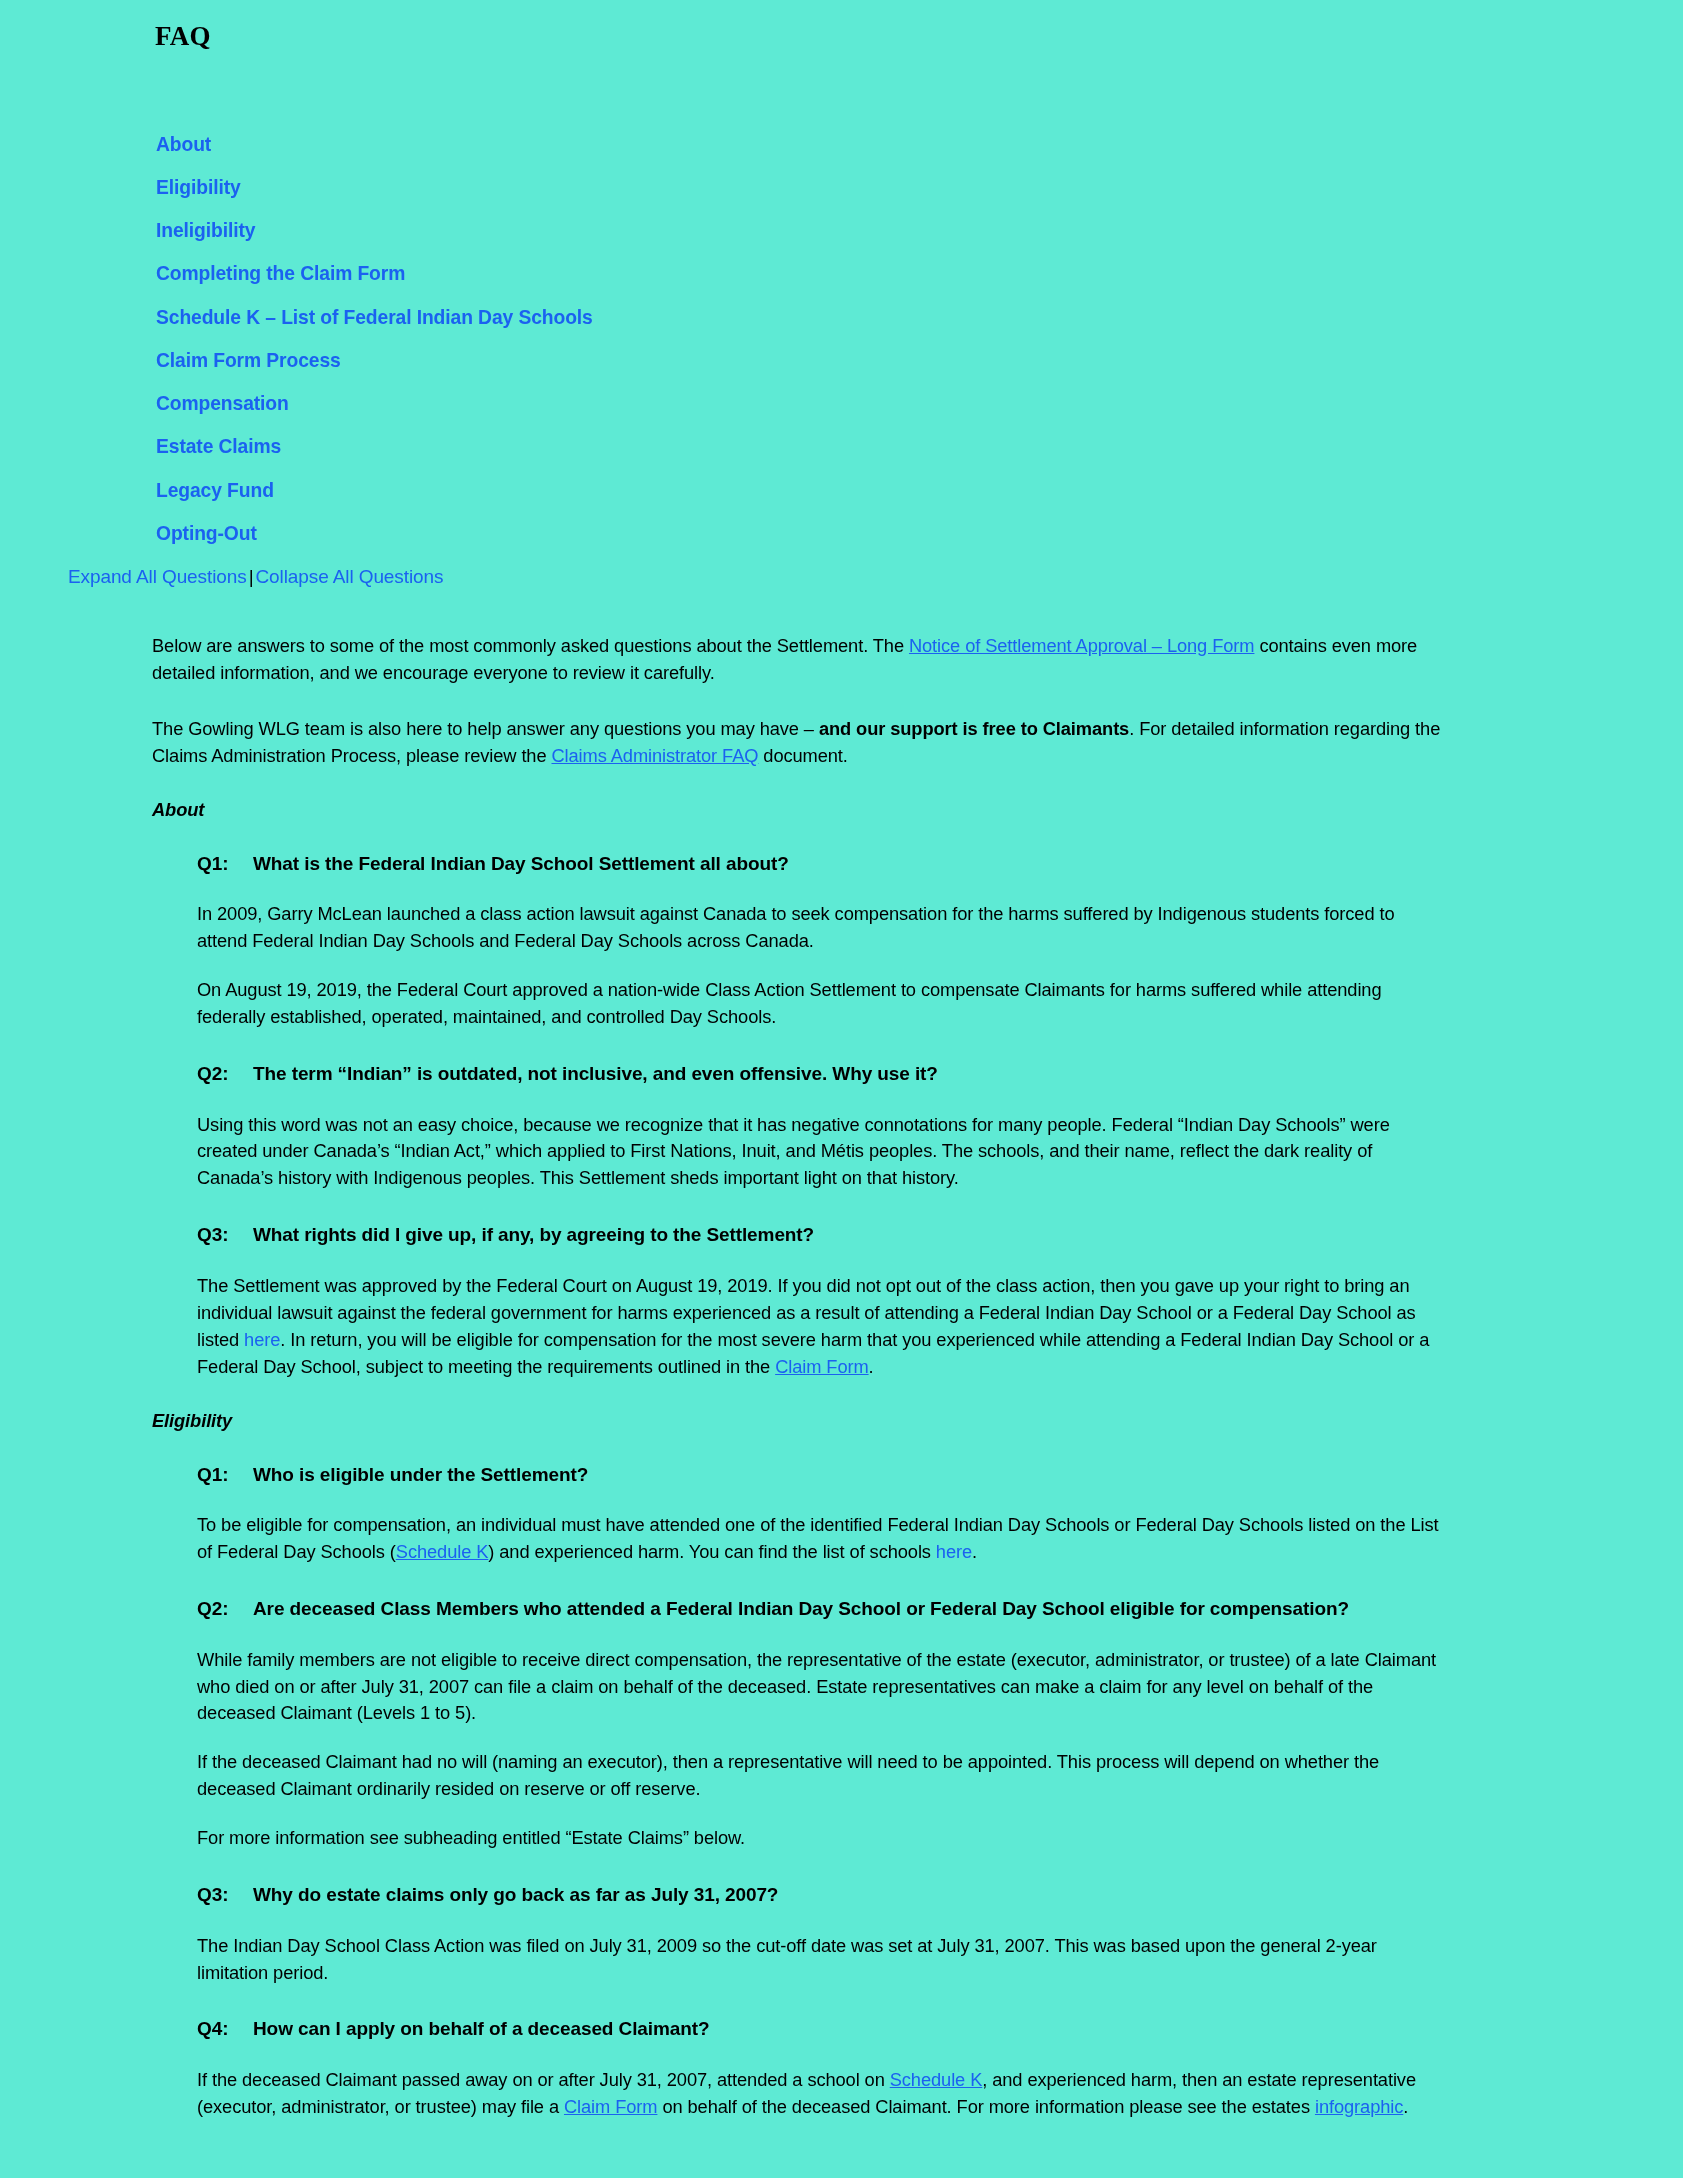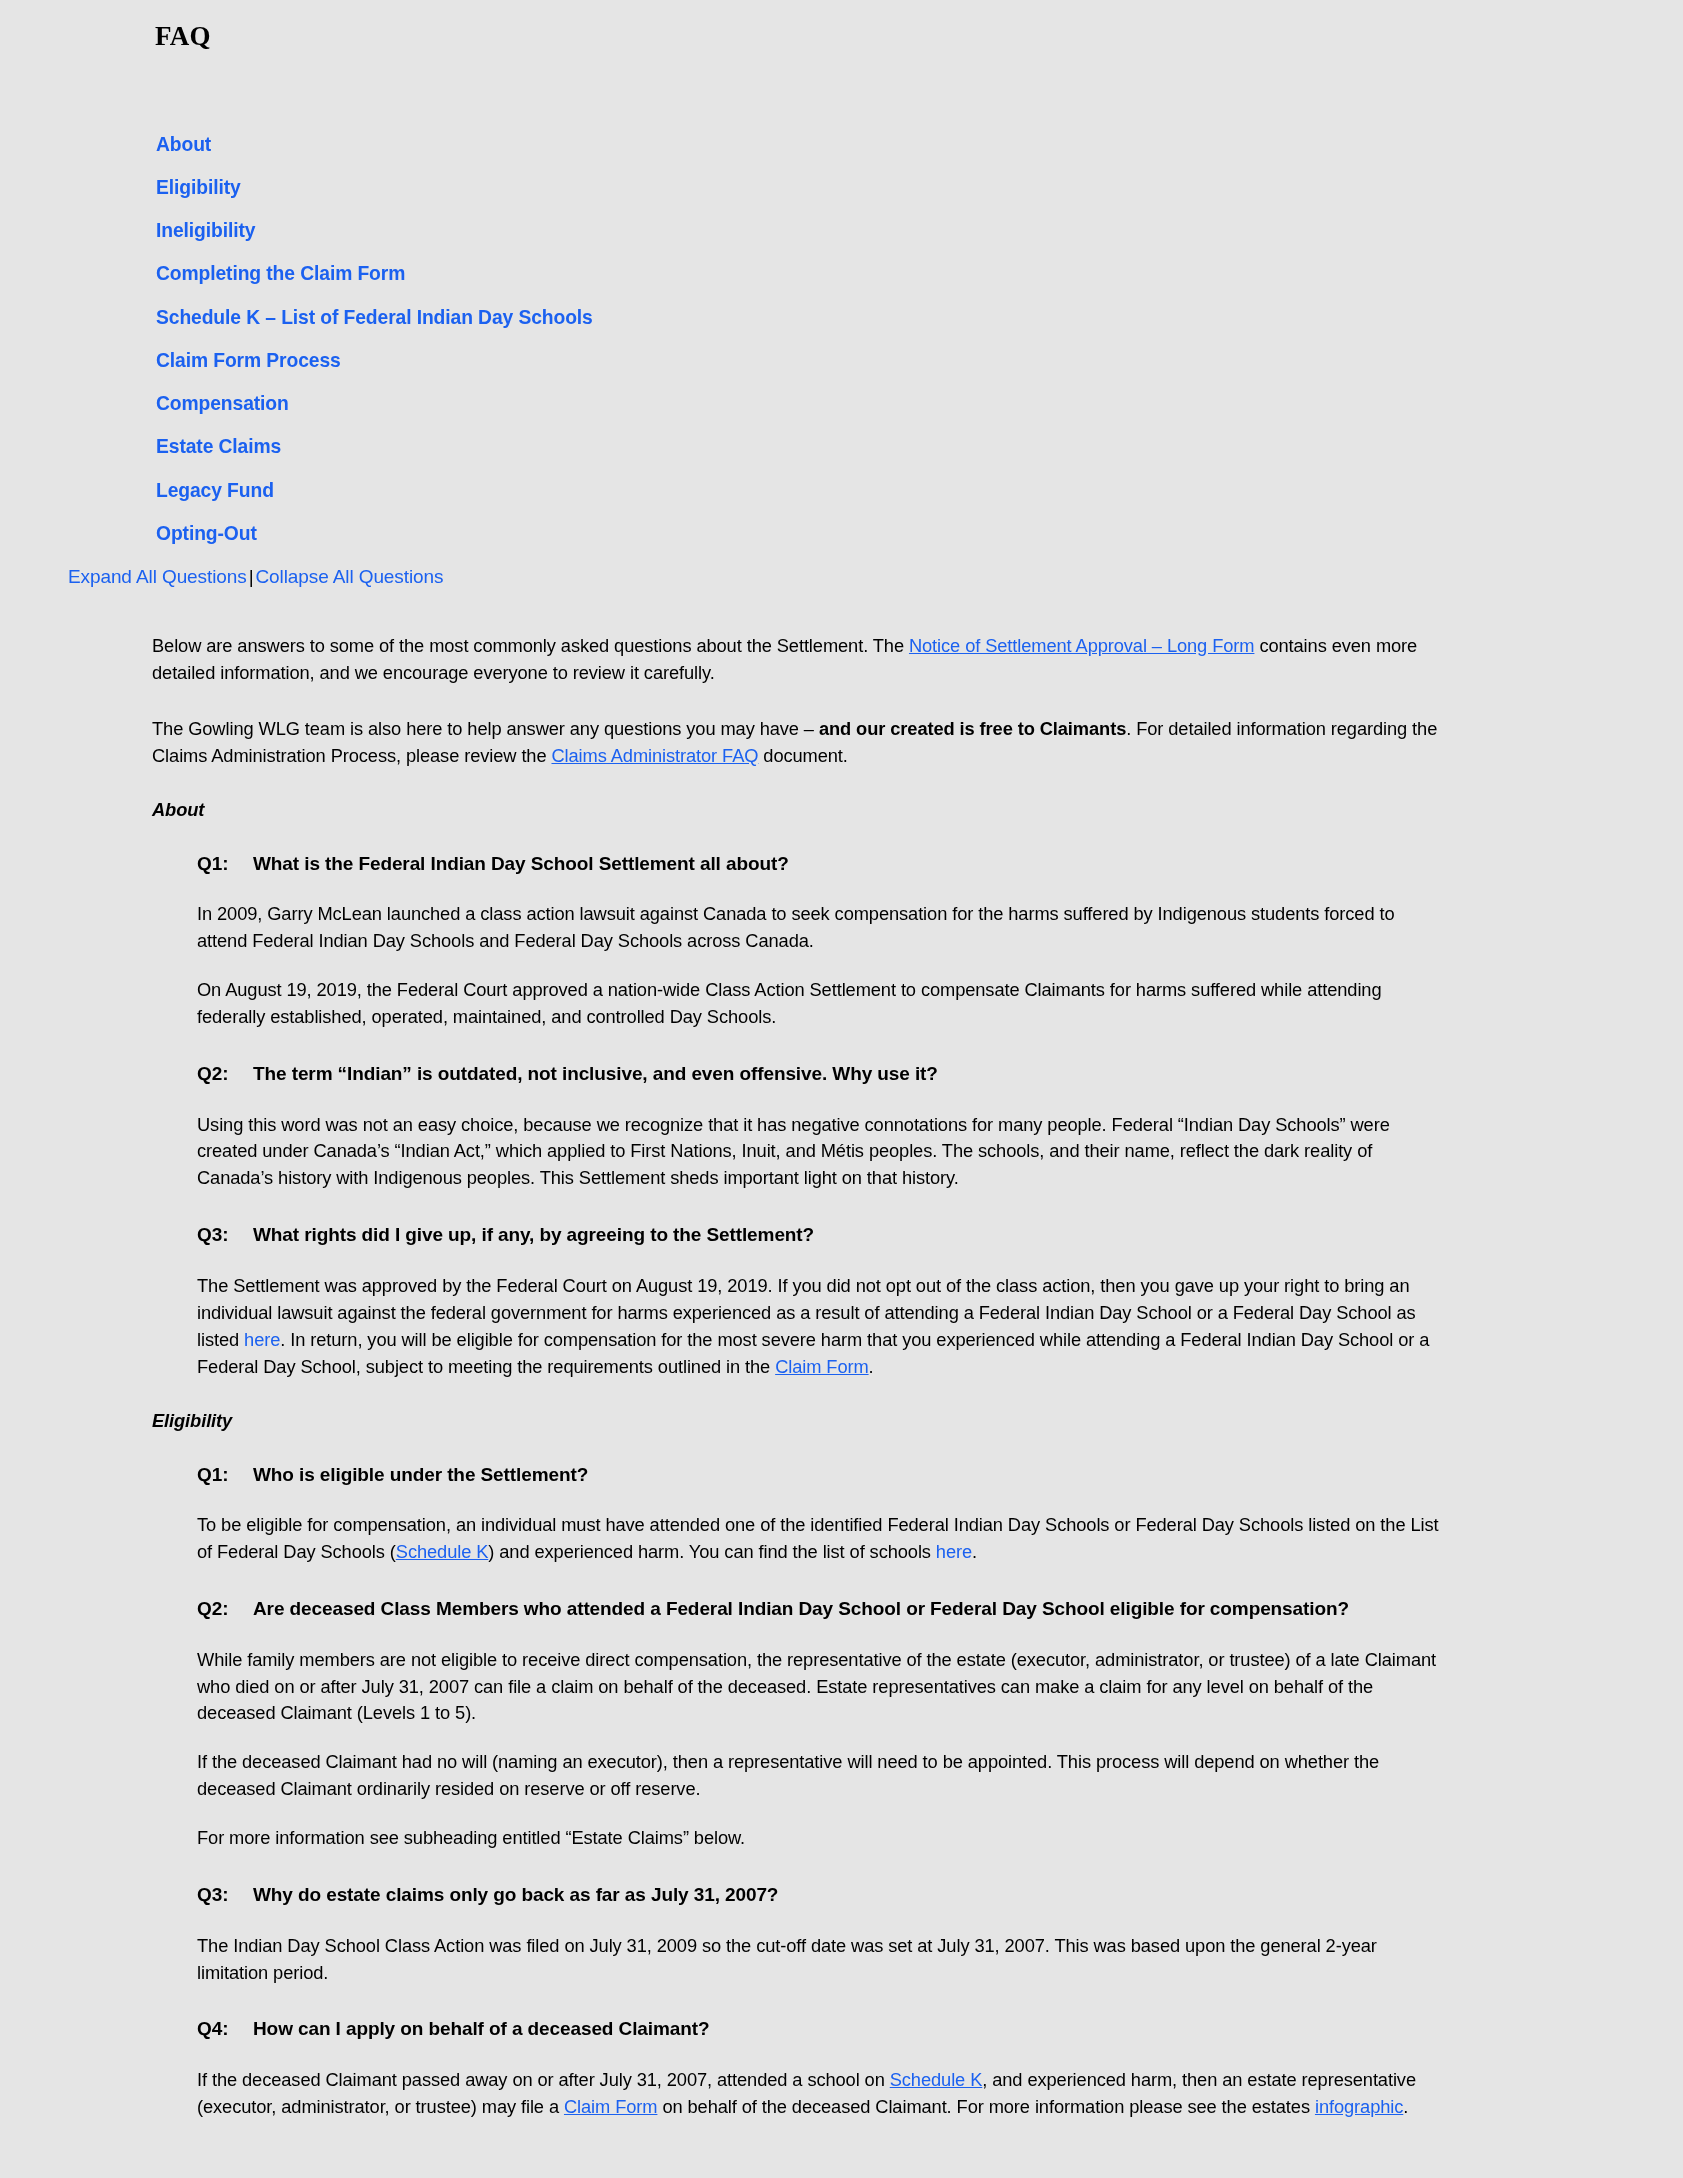--- a/index.html
+++ b/index.html
@@ -12,21 +12,21 @@
     width: 1683px;
     min-height: 2178px;
     font-family: "Liberation Sans", sans-serif;
     color: #000000;
     -webkit-font-smoothing: antialiased;
   }
   .page {
     position: relative;
     width: 1683px;
     min-height: 2178px;
-    background: #e5e5e5;
+    background: #5eead4;
     box-sizing: border-box;
     padding: 22px 0 0 0;
   }
 
   
   .doc-title {
     font-family: "Liberation Serif", serif;
     font-weight: bold;
     font-size: 27px;
     line-height: 1.1;
@@ -160,21 +160,21 @@
     <a class="nav-expand" href="#">Expand All Questions</a><span class="expand-sep">|</span><a class="nav-collapse" href="#">Collapse All Questions</a>
   </div>
 
   <div class="body-wrap">
 
     <p class="intro first">
       <span>Below are answers to some of the most commonly asked questions about the Settlement. The </span><a class="ul-link" href="#">Notice of Settlement Approval – Long Form</a><span> contains even more detailed information, and we encourage everyone to review it carefully.</span>
     </p>
 
     <p class="intro second">
-      <span>The Gowling WLG team is also here to help answer any questions you may have – </span><span class="bold-inline">and our created is free to Claimants</span><span>. For detailed information regarding the Claims Administration Process, please review the </span><a class="ul-link" href="#">Claims Administrator FAQ</a><span> document.</span>
+      <span>The Gowling WLG team is also here to help answer any questions you may have – </span><span class="bold-inline">and our support is free to Claimants</span><span>. For detailed information regarding the Claims Administration Process, please review the </span><a class="ul-link" href="#">Claims Administrator FAQ</a><span> document.</span>
     </p>
 
     <div id="sections-root">
         <div class="section">
           <div class="section-heading">About</div>
           <div class="qa-block">
             <div class="question">
               <span class="q-num">Q1:</span>
               <span class="q-text">What is the Federal Indian Day School Settlement all about?</span>
             </div>

